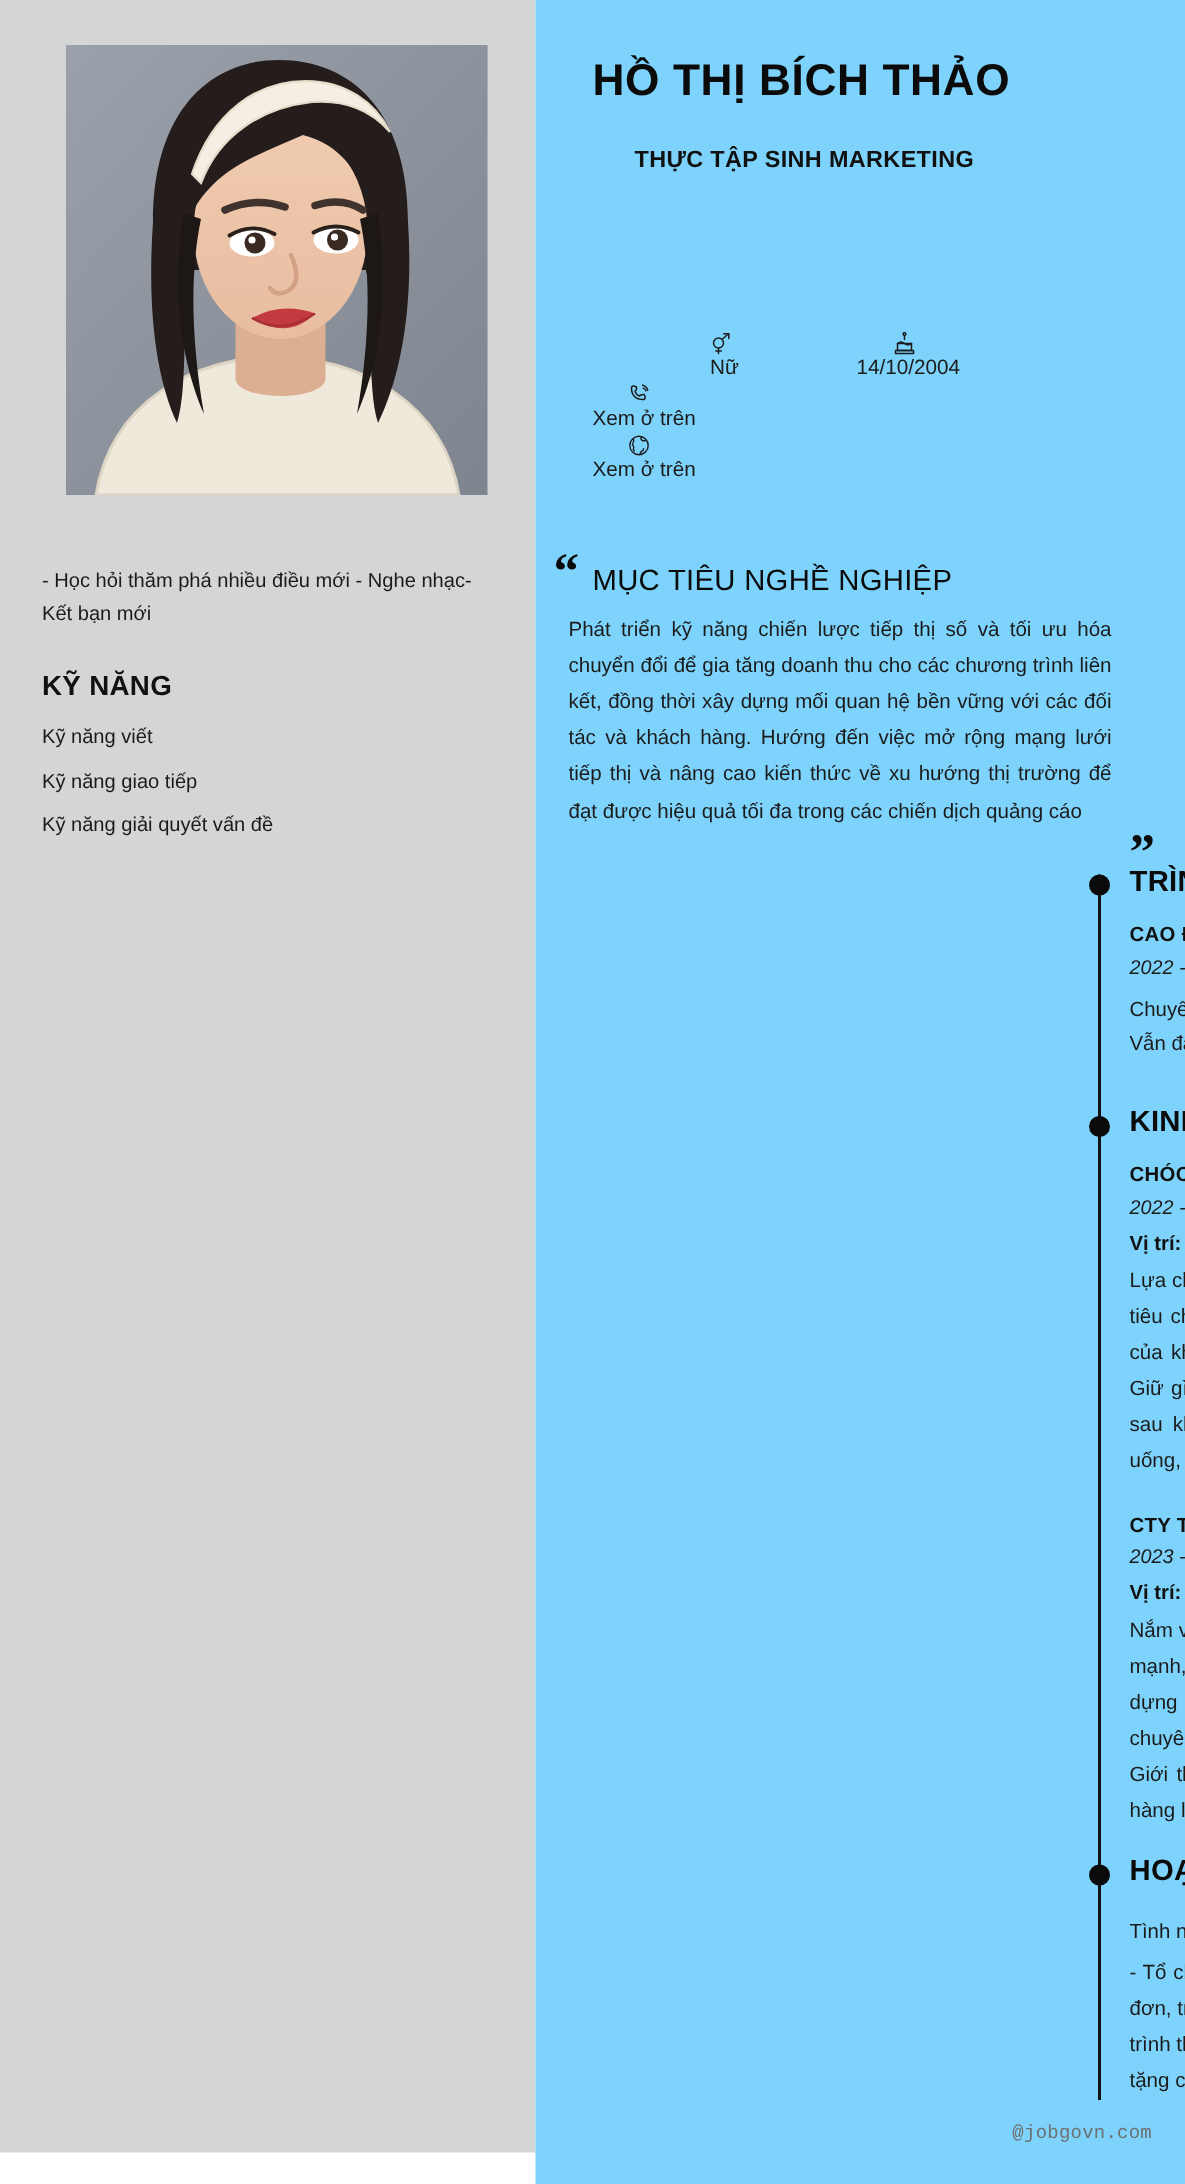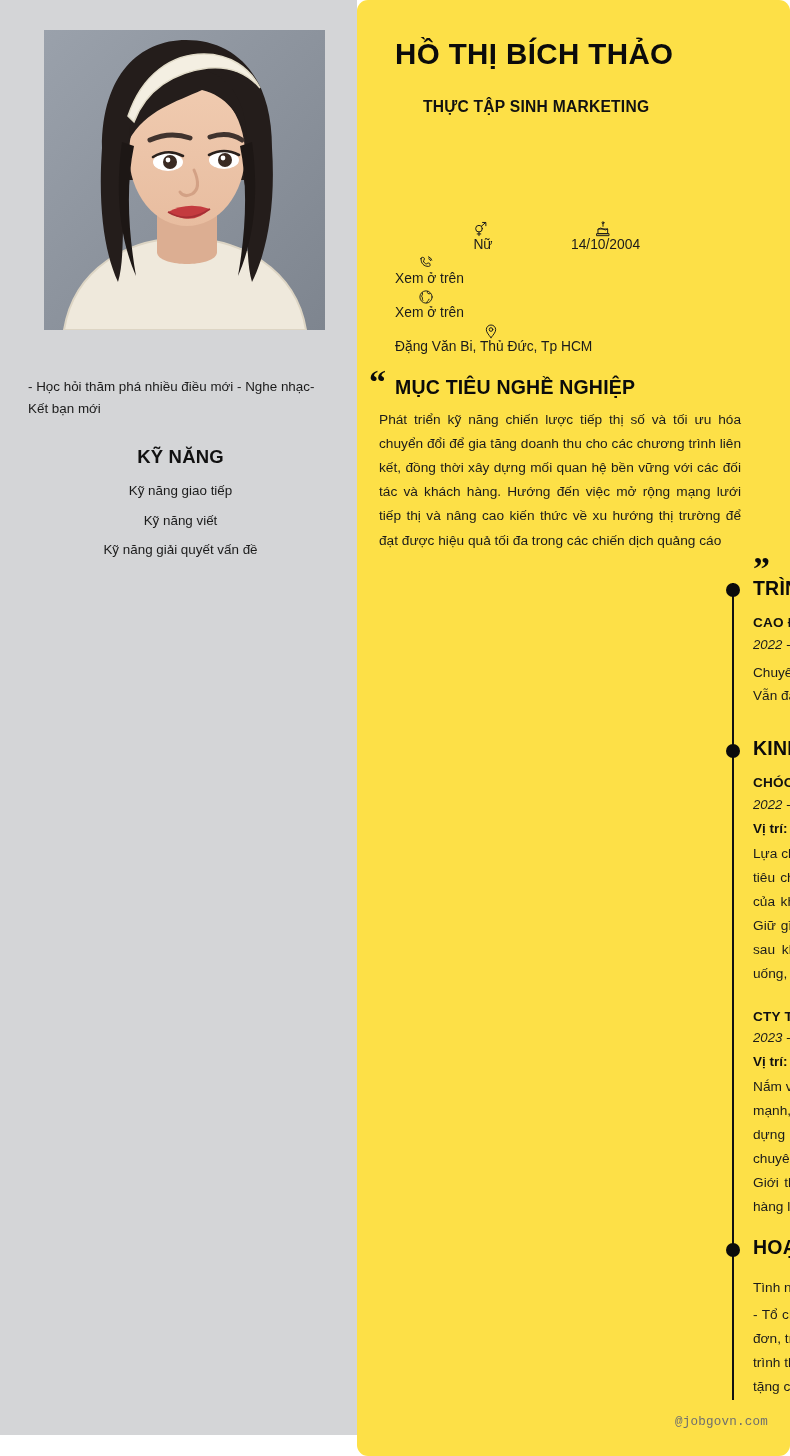--- a/index.html
+++ b/index.html
@@ -42,42 +42,41 @@
     width: 305px;
   }
   .side-h {
     font-size: 18.5px;
     font-weight: bold;
     letter-spacing: .2px;
     color: #111;
     line-height: 1.2;
   }
   .side-block { margin-bottom: 27px; }
-  .side-block:last-child { margin-bottom: 0; text-align: center; }
+  .side-block:last-child { margin-bottom: 0; }
   .side-text {
     margin-top: 11px;
     font-size: 13.4px;
     line-height: 1.62;
     color: #1b1b1b;
   }
   .side-list { margin-top: 11px; }
   .side-list .li {
     font-size: 13.4px;
     line-height: 1.6;
     color: #1b1b1b;
     margin-bottom: 8.5px;
   }
 
   
   .main {
     position: absolute;
     left: 357px; top: 0;
     width: 433px; height: 1456px;
-    background: #fde047;
-    border-radius: 11px;
+    background: #7dd3fc;
   }
 
   .name {
     position: absolute;
     left: 38px; top: 37px;
     font-size: 29.5px;
     font-weight: bold;
     letter-spacing: .4px;
     line-height: 1.16;
     color: #0b0b0b;
@@ -134,21 +133,21 @@
     font-weight: bold;
     line-height: .78;
     font-family: "Liberation Serif", serif;
     color: #0b0b0b;
     letter-spacing: -1px;
   }
   .obj-h {
     position: absolute;
     left: 38px; top: 376px;
     font-size: 19.5px;
-    font-weight: bold;
+    font-weight: normal;
     letter-spacing: .2px;
     color: #0b0b0b;
   }
   .obj-body {
     position: absolute;
     left: 22px; top: 408px;
     width: 362px;
     font-size: 13.7px;
     line-height: 1.76;
     text-align: justify;
@@ -287,22 +286,22 @@
     <div class="side-body">
 
 
       <div class="side-block">
         <div class="side-text">- Học hỏi thăm phá nhiều điều mới - Nghe nhạc- Kết bạn mới</div>
       </div>
 
       <div class="side-block">
         <div class="side-h">KỸ NĂNG</div>
         <div class="side-list">
+          <div class="li">Kỹ năng viết</div>
           <div class="li">Kỹ năng giao tiếp</div>
-          <div class="li">Kỹ năng viết</div>
           <div class="li">Kỹ năng giải quyết vấn đề</div>
         </div>
       </div>
 
     </div>
   </div>
 
   <div class="main">
 
     <div class="name">HỒ THỊ BÍCH THẢO</div>
@@ -357,31 +356,20 @@
               <circle cx="12" cy="12" r="9.2"></circle>
               <path d="M6.5 5.5 q1 2.5 -.5 4 q-1.2 1.2 0 2.5 q1.3 1.3 .5 3 q-.6 1.4 .8 2.3"></path>
               <path d="M14.5 3.4 q-1.3 2 .3 3.2 q1.8 1.3 3.6 .3"></path>
               <path d="M13 20.6 q.4 -2.2 2 -3 q1.6 -.8 1.6 -2.3"></path>
             </svg>
           </span>
           <span class="txt">Xem ở trên</span>
         </div>
       </div>
 
-      <div class="crow">
-        <div class="citem">
-          <span class="ico">
-            <svg width="16" height="16" viewBox="0 0 24 24" fill="none" stroke="#1b1b1b" stroke-width="1.5" stroke-linecap="round" stroke-linejoin="round">
-              <path d="M12 22 c4.6 -5.3 7 -9 7 -12 a7 7 0 1 0 -14 0 c0 3 2.4 6.7 7 12 Z"></path>
-              <circle cx="12" cy="9.8" r="2.7"></circle>
-            </svg>
-          </span>
-          <span class="txt">Đặng Văn Bi, Thủ Đức, Tp HCM</span>
-        </div>
-      </div>
     </div>
 
     <div class="quote-open">“</div>
     <div class="obj-h">MỤC TIÊU NGHỀ NGHIỆP</div>
     <div class="obj-body">Phát triển kỹ năng chiến lược tiếp thị số và tối ưu hóa chuyển đổi để gia tăng doanh thu cho các chương trình liên kết, đồng thời xây dựng mối quan hệ bền vững với các đối tác và khách hàng. Hướng đến việc mở rộng mạng lưới tiếp thị và nâng cao kiến thức về xu hướng thị trường để đạt được hiệu quả tối đa trong các chiến dịch quảng cáo</div>
     <div class="quote-close">”</div>
 
     <div class="timeline-line"></div>
 
     <div class="tdot" style="top:583px;"></div>

